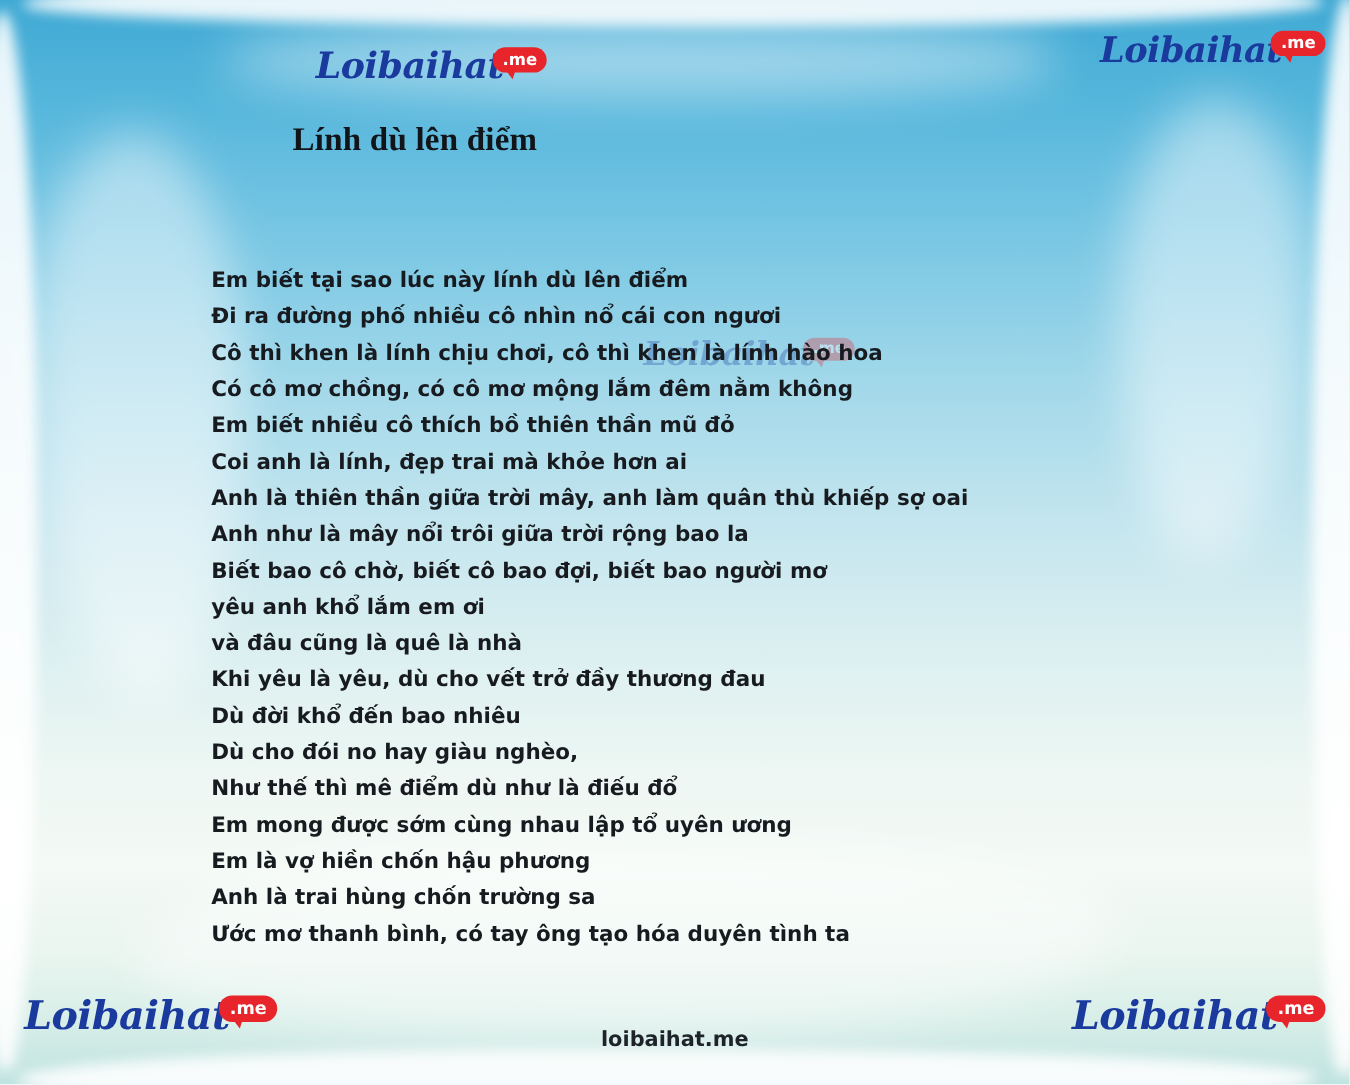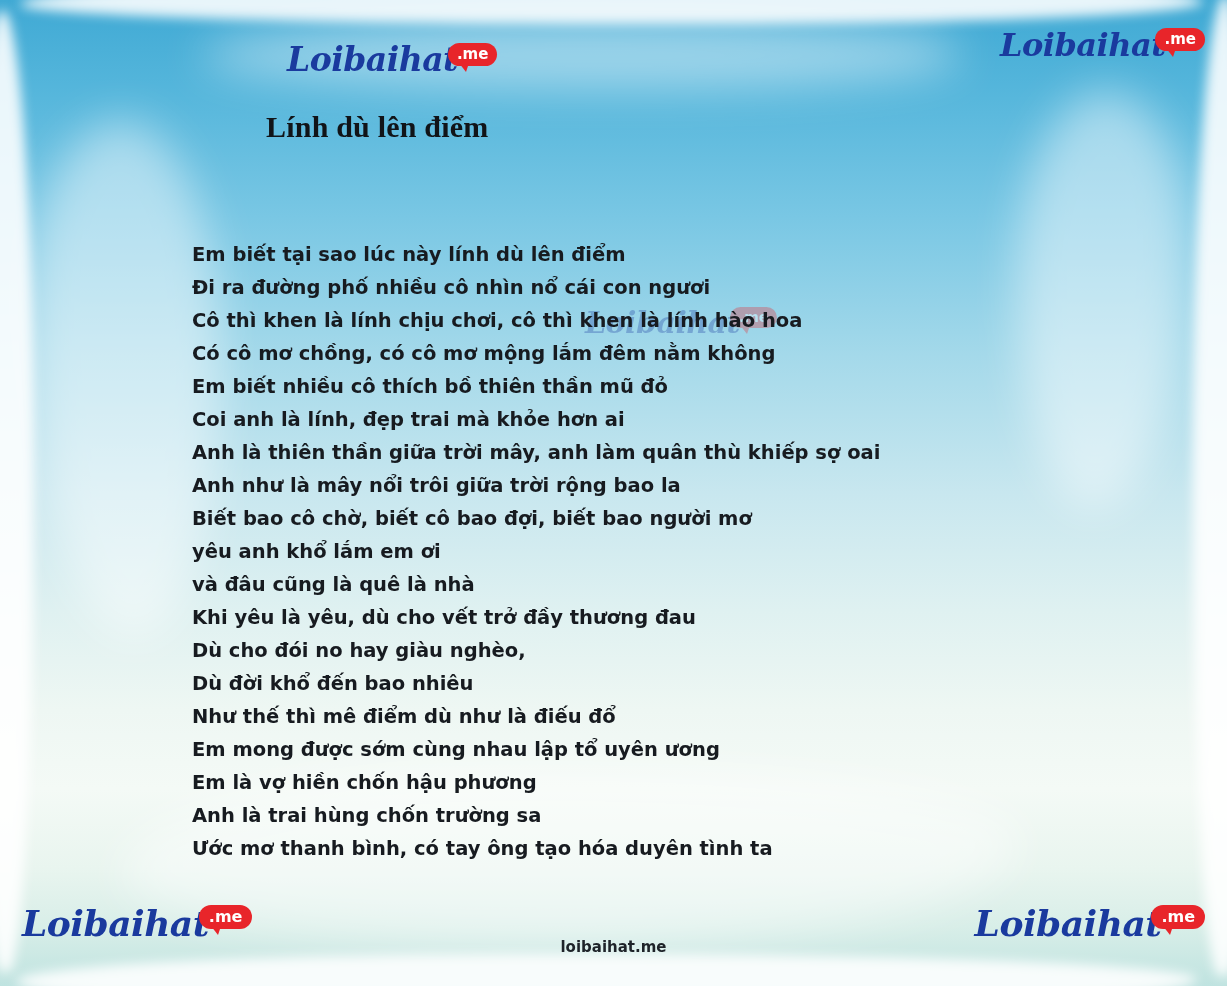--- a/index.html
+++ b/index.html
@@ -153,21 +153,21 @@
     line-height: 33px;
     white-space: pre;
   }
 
   .footer-url {
     position: absolute;
     left: 0;
     right: 0;
     bottom: 30px;
     text-align: center;
-    font-size: 15px;
+    font-size: 19px;
     font-weight: bold;
     color: #1e2329;
   }
 </style>
 </head>
 <body>
 
 <div class="page">
 
   <div class="brush-frame">
@@ -214,22 +214,22 @@
       <div class="line">Cô thì khen là lính chịu chơi, cô thì khen là lính hào hoa</div>
       <div class="line">Có cô mơ chồng, có cô mơ mộng lắm đêm nằm không</div>
       <div class="line">Em biết nhiều cô thích bồ thiên thần mũ đỏ</div>
       <div class="line">Coi anh là lính, đẹp trai mà khỏe hơn ai</div>
       <div class="line">Anh là thiên thần giữa trời mây, anh làm quân thù khiếp sợ oai</div>
       <div class="line">Anh như là mây nổi trôi giữa trời rộng bao la</div>
       <div class="line">Biết bao cô chờ, biết cô bao đợi, biết bao người mơ</div>
       <div class="line">yêu anh khổ lắm em ơi</div>
       <div class="line">và đâu cũng là quê là nhà</div>
       <div class="line">Khi yêu là yêu, dù cho vết trở đầy thương đau</div>
+      <div class="line">Dù đời khổ đến bao nhiêu</div>
       <div class="line">Dù cho đói no hay giàu nghèo,</div>
-      <div class="line">Dù đời khổ đến bao nhiêu</div>
       <div class="line">Như thế thì mê điểm dù như là điếu đổ</div>
       <div class="line">Em mong được sớm cùng nhau lập tổ uyên ương</div>
       <div class="line">Em là vợ hiền chốn hậu phương</div>
       <div class="line">Anh là trai hùng chốn trường sa</div>
       <div class="line">Ước mơ thanh bình, có tay ông tạo hóa duyên tình ta</div>
     </div>
 
   <div class="footer-url">loibaihat.me</div>
 
 </div>

